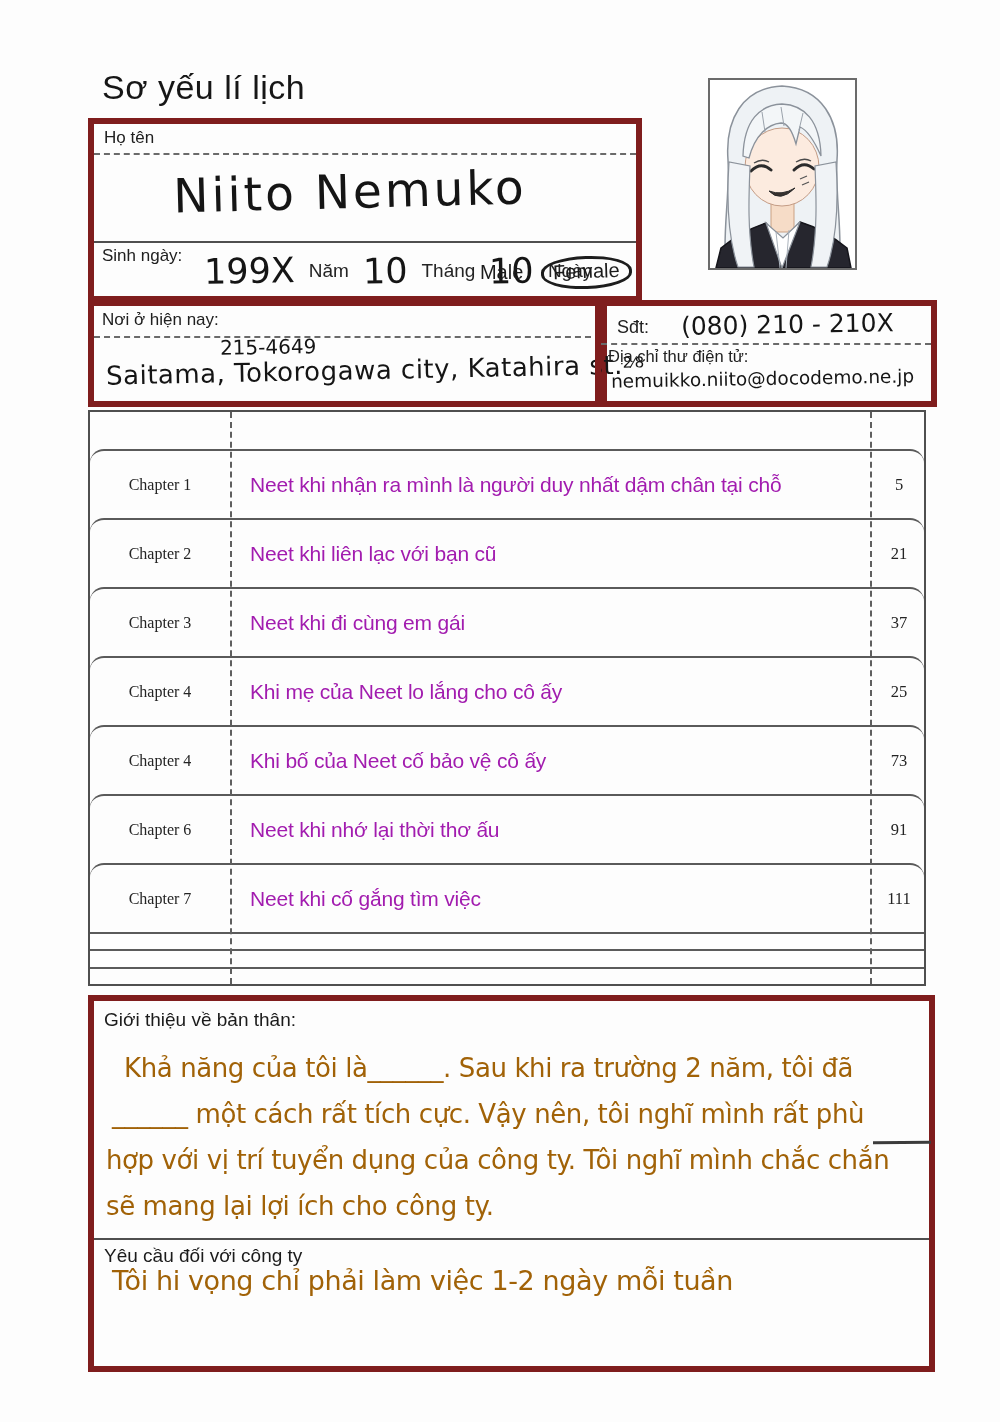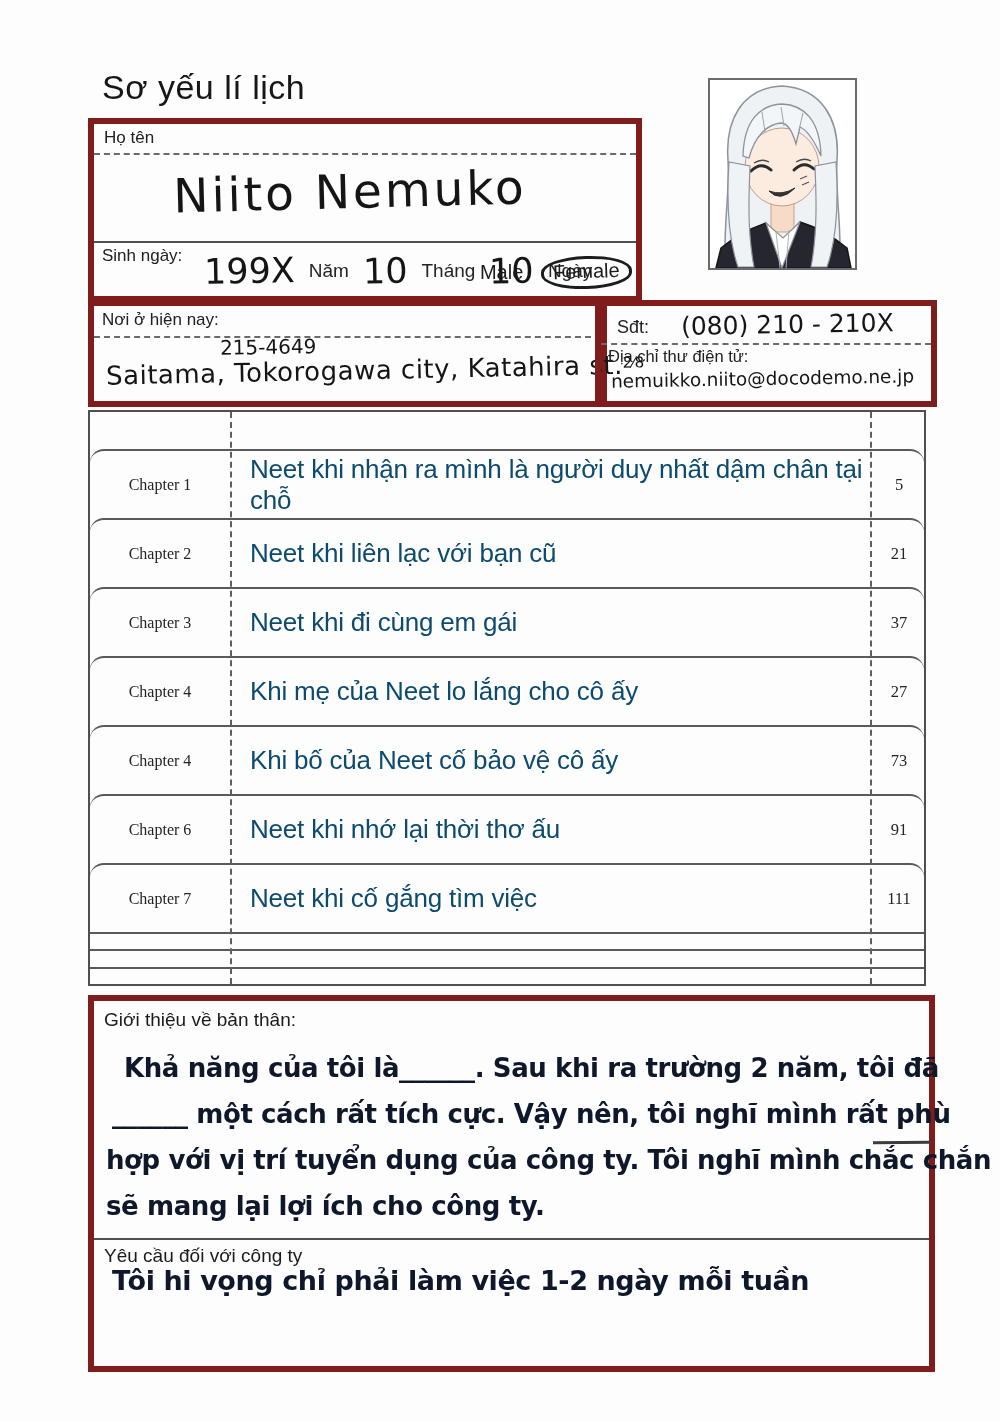--- a/index.html
+++ b/index.html
@@ -6,21 +6,21 @@
   .page {
     position:relative; width:1000px; height:1422px; background:#fdfdfd;
     font-family:"Liberation Sans", sans-serif; color:#1b1b1b; overflow:hidden;
   }
   .abs { position:absolute; }
   .box { position:absolute; border:6px solid #7f1d1d; }
   .label { font-size:17px; color:#202020; }
   .hand { font-family:"DejaVu Sans", sans-serif; color:#151515; }
   .serif { font-family:"Liberation Serif", serif; }
   .marker {
-    font-family:"DejaVu Sans", sans-serif; font-weight:bold; color:#0f172a;
+    font-family:"DejaVu Sans", sans-serif; font-weight:normal; color:#a16207;
     letter-spacing:-0.4px;
   }
   
   .page-title { left:94px; top:68px; font-size:34px; letter-spacing:0.5px; color:#161616;margin-left:8px; }
   
   .name-box { left:88px; top:118px; width:542px; height:172px; }
   .name-label { position:absolute; left:10px; top:4px; }
   .name-dash { position:absolute; left:0; right:0; top:29px; border-top:2px dashed #6a6a6a; }
   .name-value {
     position:absolute; left:0; right:30px; top:40px; text-align:center;
@@ -56,21 +56,21 @@
   .contact-dash { position:absolute; left:0; right:0; top:37px; border-top:2px dashed #6a6a6a; }
   .email-label { position:absolute; left:7px; top:41px; font-size:16.5px; }
   .email-value { position:absolute; left:10px; top:62px; font-size:18.5px; transform:rotate(-1deg); white-space:nowrap; }
   
   .toc { left:88px; top:410px; width:834px; height:572px; border:2px solid #4f4f4f; display:flex; flex-direction:column; }
   .toc-row { display:flex; align-items:center; border-top:2px solid #5a5a5a; box-sizing:border-box; }
   .toc-row.first { border-top:none; height:37px; }
   .toc-row.chapter { height:69px;border-radius:14px; }
   .toc-row.tail { flex:1 1 0; }
   .cell-chapter { width:140px; text-align:center; font-size:16px; color:#242424; }
-  .cell-title { flex:1; padding-left:20px; font-size:26px; color:#0c4a6e; letter-spacing:-0.2px; }
+  .cell-title { flex:1; padding-left:20px; font-size:21px; color:#a21caf; letter-spacing:-0.2px; }
   .cell-page { width:50px; text-align:center; font-size:16.5px; color:#242424; }
   .v-dash { position:absolute; top:0; bottom:0; border-left:2px dashed #5f5f5f; }
   .v-dash.c1 { left:140px; }
   .v-dash.c2 { left:780px; }
   
   .bottom-box { left:88px; top:995px; width:835px; height:365px; }
   .intro-label { position:absolute; left:10px; top:8px; font-size:19px; }
   .intro-lines { position:absolute; left:12px; top:44px; right:8px; }
   .intro-lines .marker { font-size:26px; line-height:46px; white-space:nowrap; }
   .intro-lines .l1 { text-indent:18px; }
@@ -172,21 +172,21 @@
       <div class="cell-page serif">21</div>
     </div>
     <div class="toc-row chapter">
       <div class="cell-chapter serif">Chapter 3</div>
       <div class="cell-title">Neet khi đi cùng em gái</div>
       <div class="cell-page serif">37</div>
     </div>
     <div class="toc-row chapter">
       <div class="cell-chapter serif">Chapter 4</div>
       <div class="cell-title">Khi mẹ của Neet lo lắng cho cô ấy</div>
-      <div class="cell-page serif">27</div>
+      <div class="cell-page serif">25</div>
     </div>
     <div class="toc-row chapter">
       <div class="cell-chapter serif">Chapter 4</div>
       <div class="cell-title">Khi bố của Neet cố bảo vệ cô ấy</div>
       <div class="cell-page serif">73</div>
     </div>
     <div class="toc-row chapter">
       <div class="cell-chapter serif">Chapter 6</div>
       <div class="cell-title">Neet khi nhớ lại thời thơ ấu</div>
       <div class="cell-page serif">91</div>

